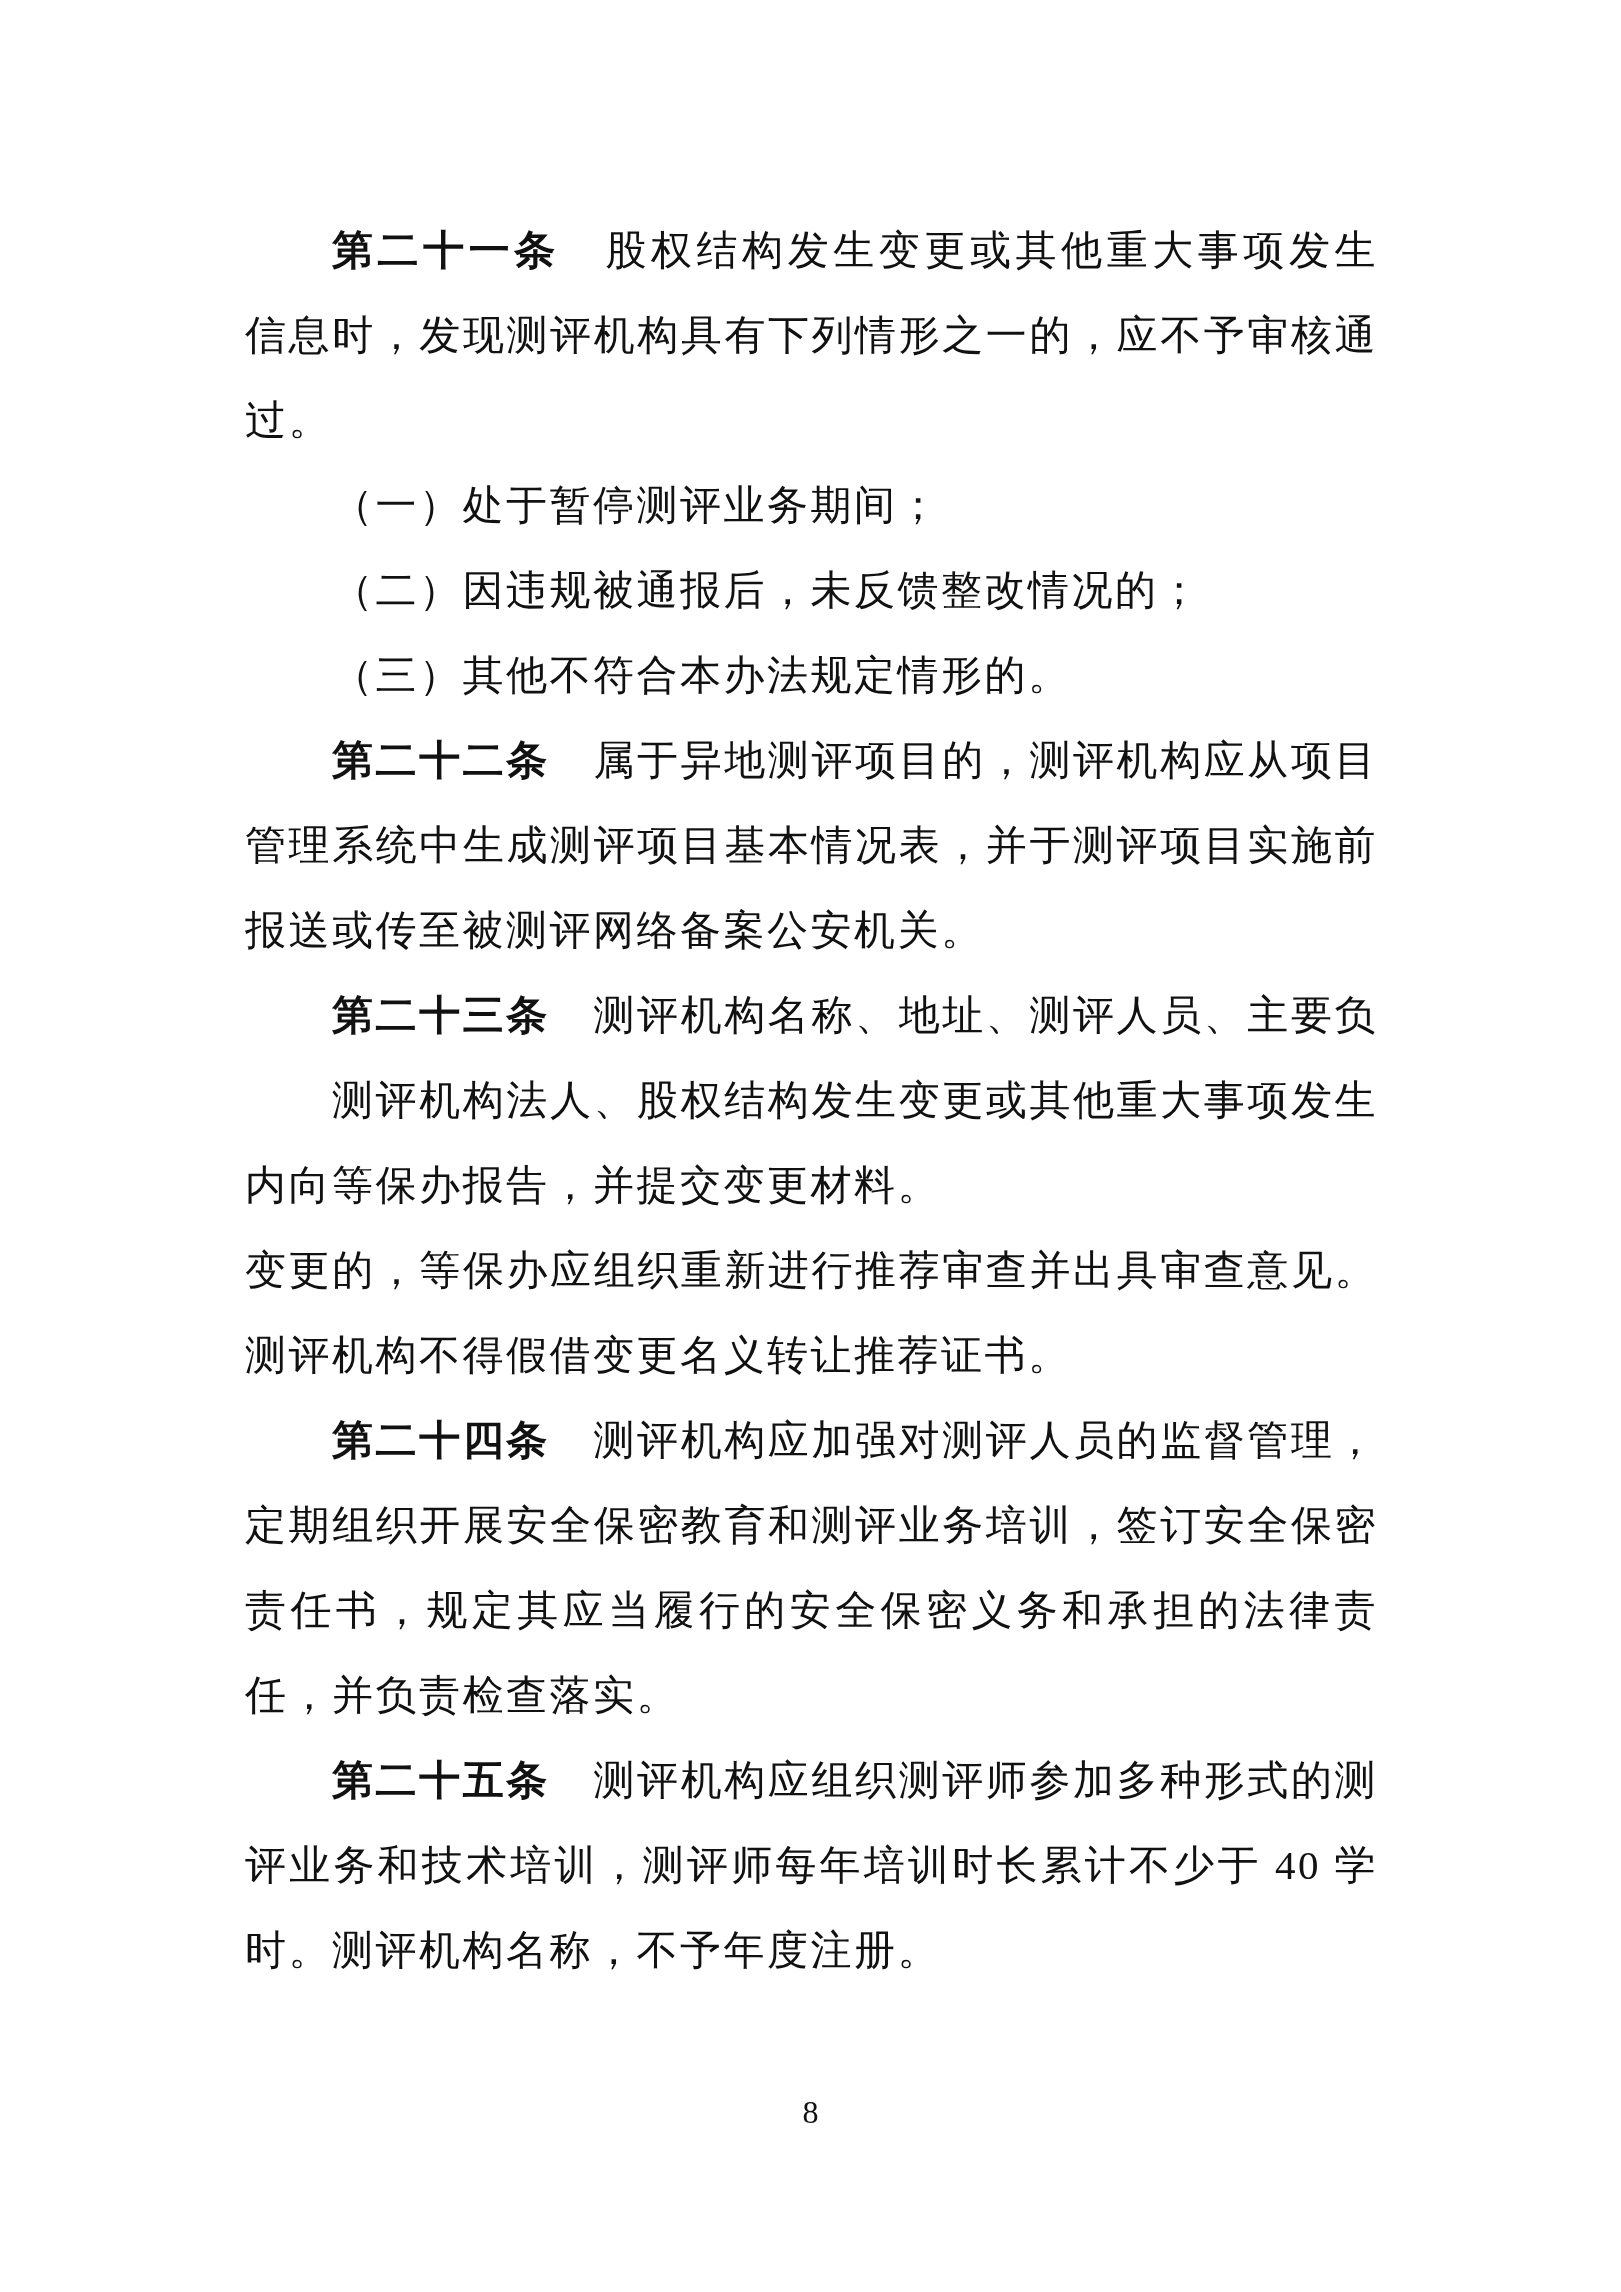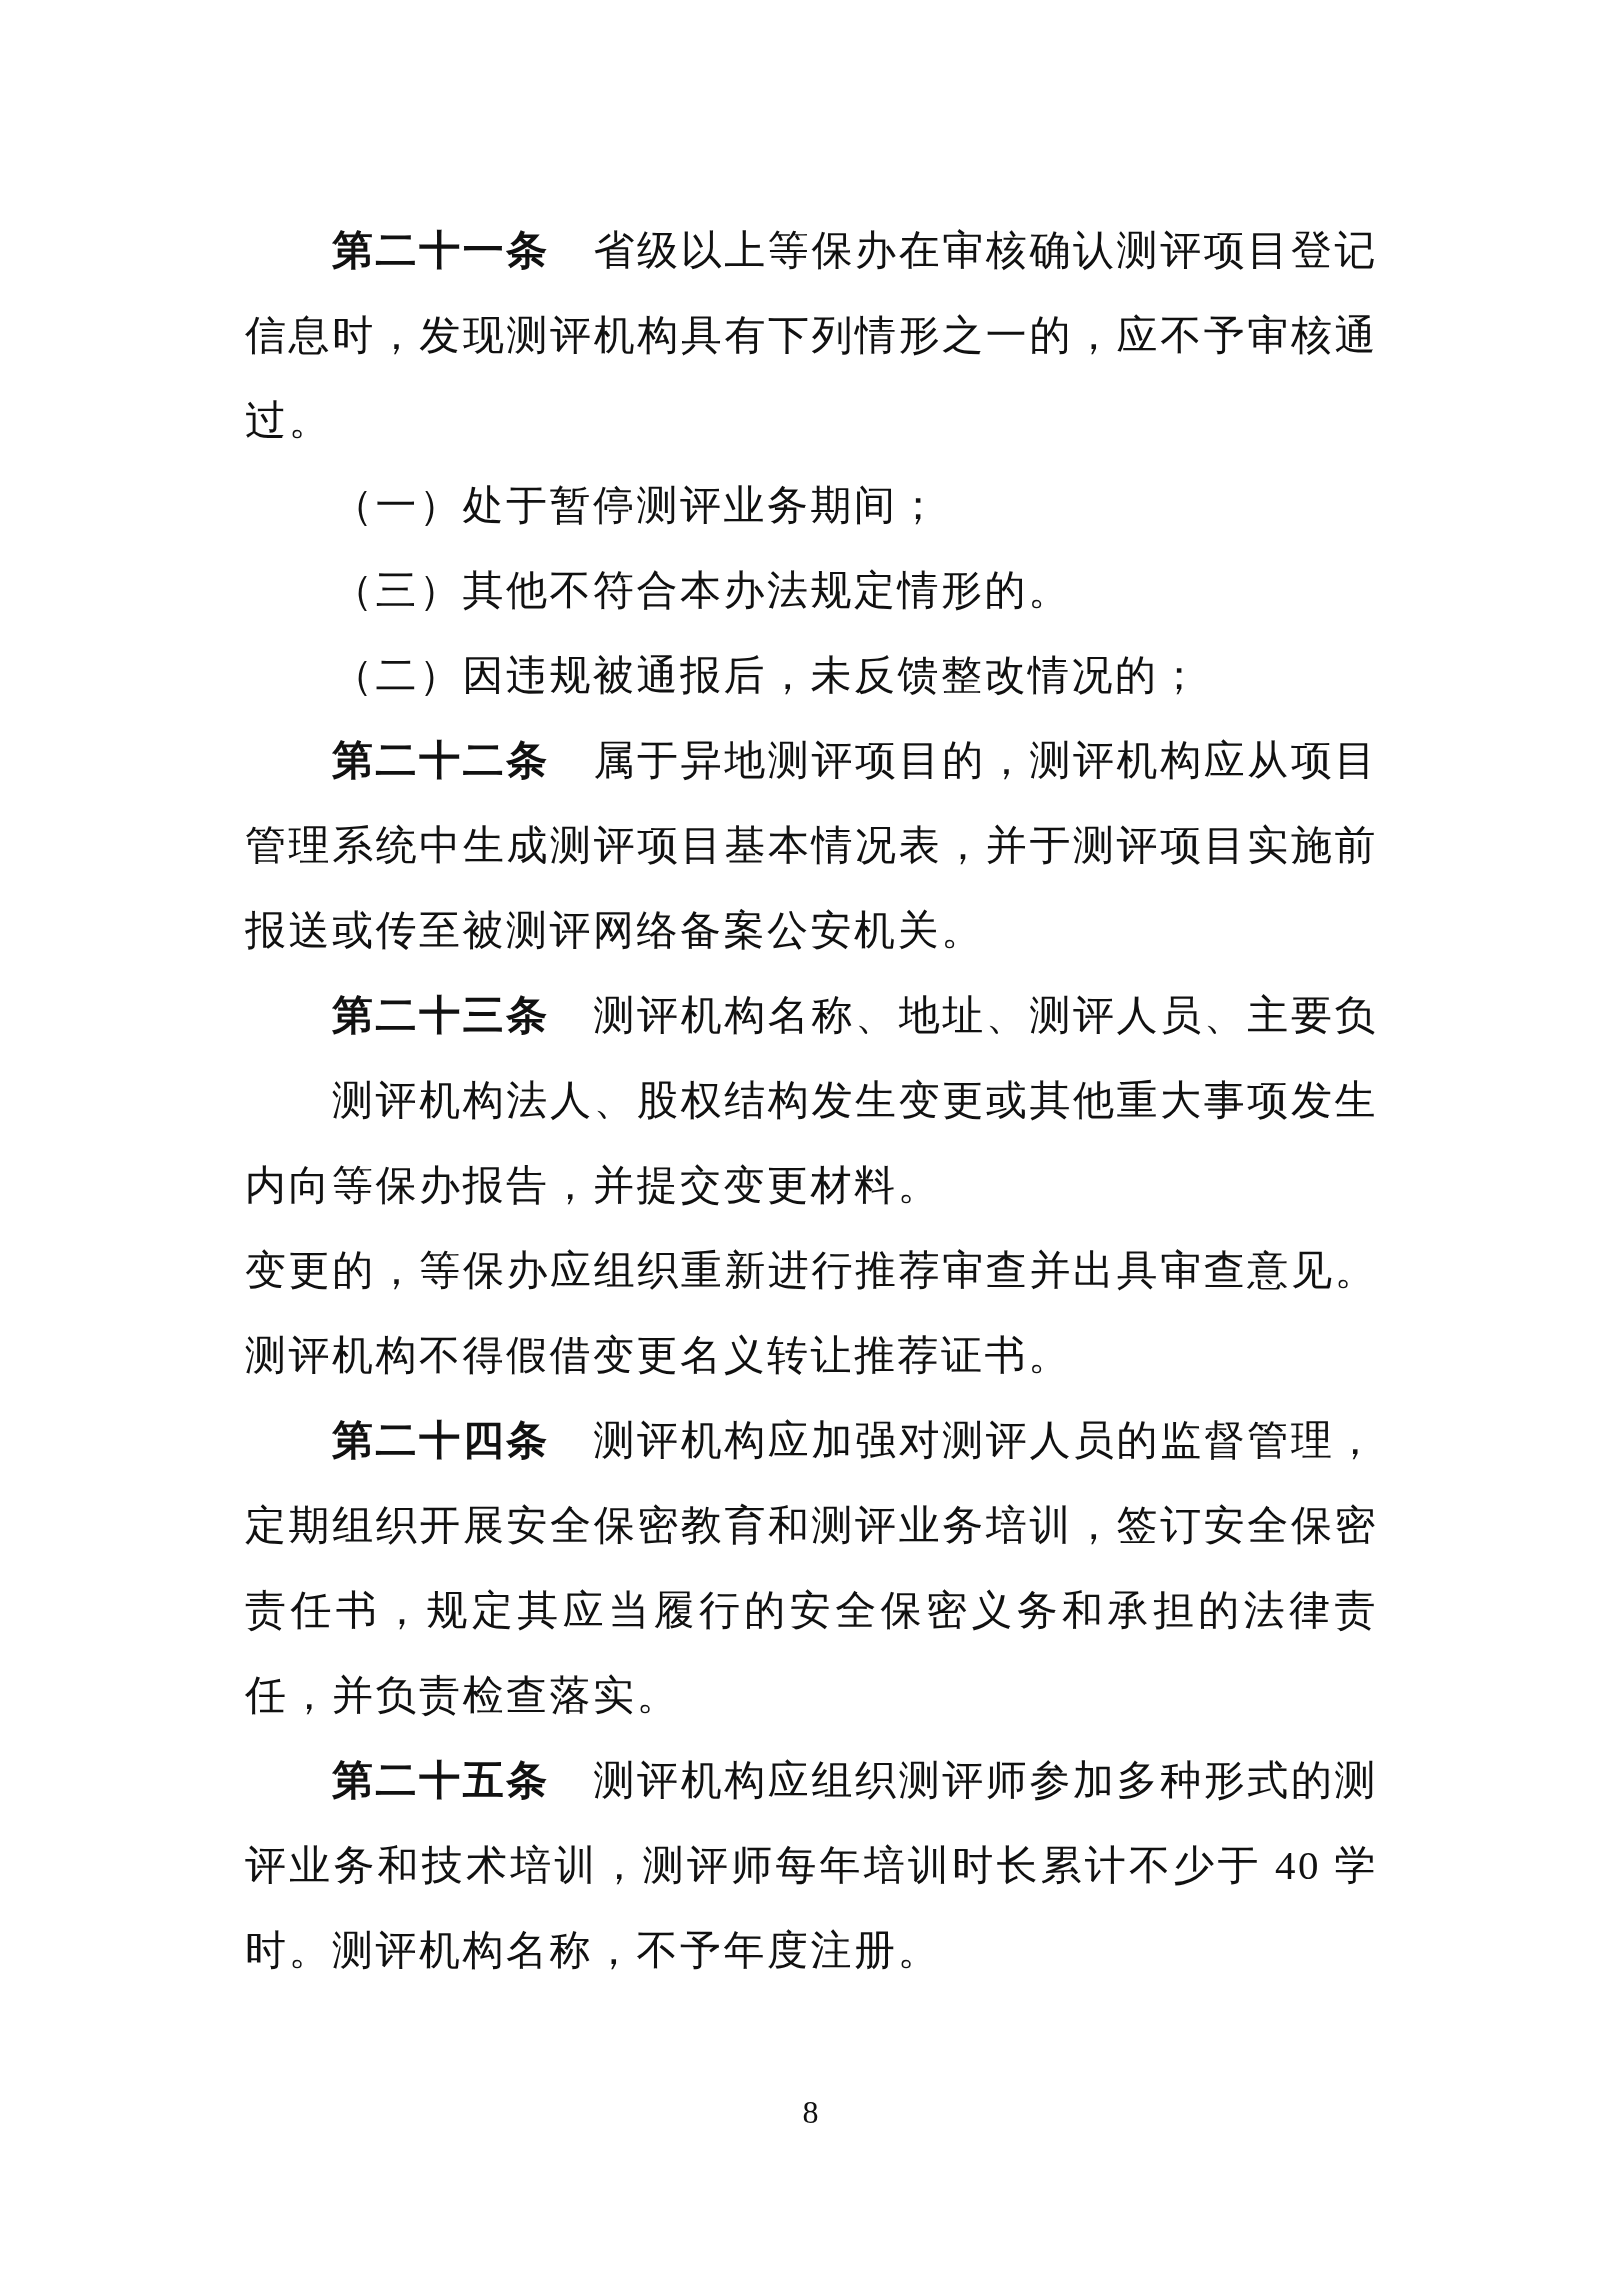--- a/index.html
+++ b/index.html
@@ -53,26 +53,26 @@
     font-size: 32px;
     letter-spacing: 0;
     color: #111111;
   }
 </style>
 </head>
 <body>
 
 <div class="page">
   <div class="text-block">
-      <div class="line indent justify"><span class="article-no">第二十一条</span><span>　省级以上等保办在审核确认测评项目登记</span></div>
+      <div class="line indent justify"><span class="article-no">第二十一条</span><span>　股权结构发生变更或其他重大事项发生</span></div>
       <div class="line justify"><span>信息时，发现测评机构具有下列情形之一的，应不予审核通</span></div>
       <div class="line"><span>过。</span></div>
       <div class="line indent"><span>（一）处于暂停测评业务期间；</span></div>
+      <div class="line indent"><span>（二）因违规被通报后，未反馈整改情况的；</span></div>
       <div class="line indent"><span>（三）其他不符合本办法规定情形的。</span></div>
-      <div class="line indent"><span>（二）因违规被通报后，未反馈整改情况的；</span></div>
       <div class="line indent justify"><span class="article-no">第二十二条</span><span>　属于异地测评项目的，测评机构应从项目</span></div>
       <div class="line justify"><span>管理系统中生成测评项目基本情况表，并于测评项目实施前</span></div>
       <div class="line"><span>报送或传至被测评网络备案公安机关。</span></div>
       <div class="line indent justify"><span class="article-no">第二十三条</span><span>　测评机构名称、地址、测评人员、主要负</span></div>
       <div class="line indent justify"><span>测评机构法人、股权结构发生变更或其他重大事项发生</span></div>
       <div class="line"><span>内向等保办报告，并提交变更材料。</span></div>
       <div class="line justify"><span>变更的，等保办应组织重新进行推荐审查并出具审查意见。</span></div>
       <div class="line"><span>测评机构不得假借变更名义转让推荐证书。</span></div>
       <div class="line indent justify"><span class="article-no">第二十四条</span><span>　测评机构应加强对测评人员的监督管理，</span></div>
       <div class="line justify"><span>定期组织开展安全保密教育和测评业务培训，签订安全保密</span></div>

